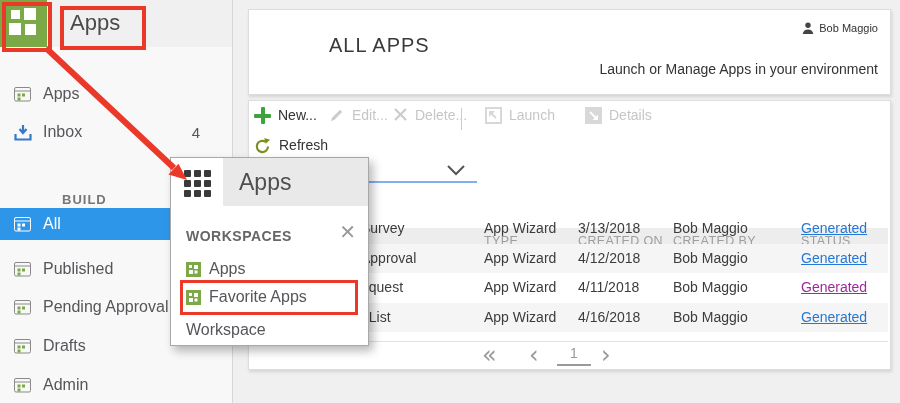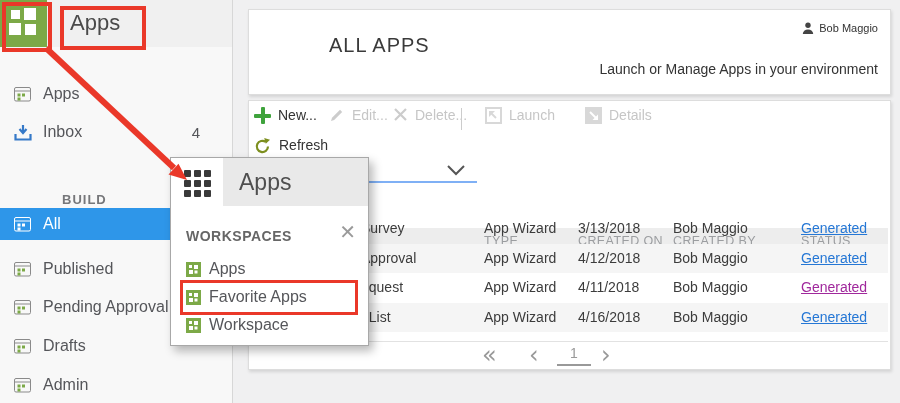--- a/index.html
+++ b/index.html
@@ -66,21 +66,21 @@
   #popup{left:170px;top:157px;width:197px;height:187px;background:#fff;border:1px solid #a8a8a8;
          box-shadow:4px 5px 9px rgba(0,0,0,.28);z-index:30;}
   #pp-strip{left:52px;top:0;right:0;height:48px;background:#e9e9e9;position:absolute;}
   #pp-title{left:68px;top:11px;font-size:23px;color:#4f4f4f;}
   #pp-grid{left:13px;top:12px;display:grid;grid-template-columns:repeat(3,7px);grid-template-rows:repeat(3,7px);gap:3px;cursor:pointer;}
   #pp-grid div{background:#3a3a3a;border-radius:1px;}
   #pp-ws{left:15px;top:70px;font-size:14px;font-weight:bold;color:#666;letter-spacing:.5px;}
   #pp-close{right:12px;top:62px;font-size:20px;color:#9a9a9a;cursor:pointer;font-weight:300;}
   .pp-item{position:absolute;left:15px;height:24px;display:flex;align-items:center;gap:8px;
            font-size:16px;color:#55565a;cursor:pointer;}
-  #pp-i0{top:99px;} #pp-i1{top:127px;text-align:right;} #pp-i2{top:155px;}
+  #pp-i0{top:99px;} #pp-i1{top:127px;text-align:right;} #pp-i2{top:155px;flex-direction:column;}
 
   #arrow-svg{left:42px;top:42px;z-index:50;pointer-events:none;}
 </style>
 </head>
 <body>
 
 <div id="sidebar" class="abs">
   <div id="sb-strip" class="abs"></div>
   <div id="nav-btn" class="abs">
     <svg width="47" height="47">

